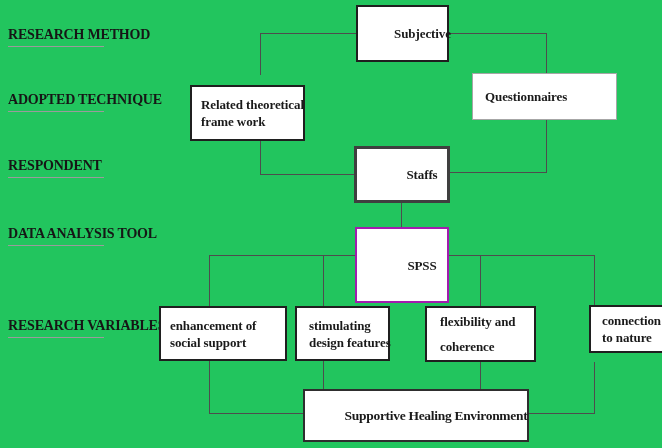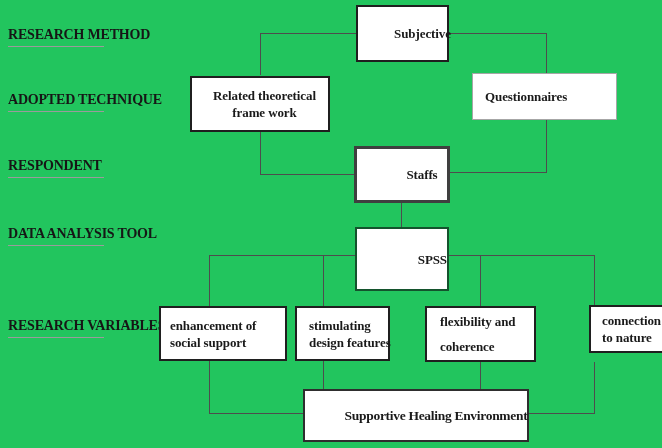--- a/index.html
+++ b/index.html
@@ -20,24 +20,24 @@
   .rl-0{top:27px}.rl-1{top:92px}.rl-2{top:158px}.rl-3{top:226px}.rl-4{top:318px}
   
   .node{
     position:absolute;box-sizing:border-box;background:#fff;
     display:flex;flex-direction:column;justify-content:center;
     font-weight:bold;color:#1a1a1a;font-size:13px;line-height:17px;
     letter-spacing:-0.1px;white-space:nowrap;z-index:2;
   }
   .centered{align-items:center;text-align:center;padding-left:40px;}
   .n-subjective{left:356px;top:5px;width:93px;height:57px;border:2px solid #1f1f1f;}
-  .n-rtf{left:190px;top:76px;width:140px;height:56px;border:2px solid #1f1f1f;padding-left:9px;text-align:center;}
+  .n-rtf{left:190px;top:85px;width:115px;height:56px;border:2px solid #1f1f1f;padding-left:9px;}
   .n-sq{left:472px;top:73px;width:145px;height:47px;border:1px solid #a6a6a6;padding-left:12px;}
   .n-staffs{left:354px;top:146px;width:96px;height:57px;border:3px solid #3f3f3f;}
-  .n-spss{left:355px;top:227px;width:94px;height:64px;border:2px solid #14532d;align-items:flex-end;}
+  .n-spss{left:355px;top:227px;width:94px;height:76px;border:2px solid #a21caf;}
   .n-enh{left:159px;top:306px;width:128px;height:55px;border:2px solid #1f1f1f;padding-left:9px;}
   .n-stim{left:295px;top:306px;width:95px;height:55px;border:2px solid #1f1f1f;padding-left:12px;}
   .n-flex{left:425px;top:306px;width:111px;height:56px;border:2px solid #1f1f1f;padding-left:13px;gap:8px;}
   .n-conn{left:545px;top:305px;width:115px;height:48px;border:2px solid #1f1f1f;padding-left:11px;margin-left:44px;}
   .n-she{left:303px;top:389px;width:226px;height:53px;border:2px solid #2e2e2e;font-size:13.5px;letter-spacing:-0.3px;}
   
   .line{position:absolute;background:#4d4d4d;z-index:1;}
   .c1{left:260px;top:33px;width:96px;height:1px;}
   .c2{left:260px;top:33px;width:1px;height:42px;}
   .c3{left:449px;top:33px;width:97px;height:1px;}

